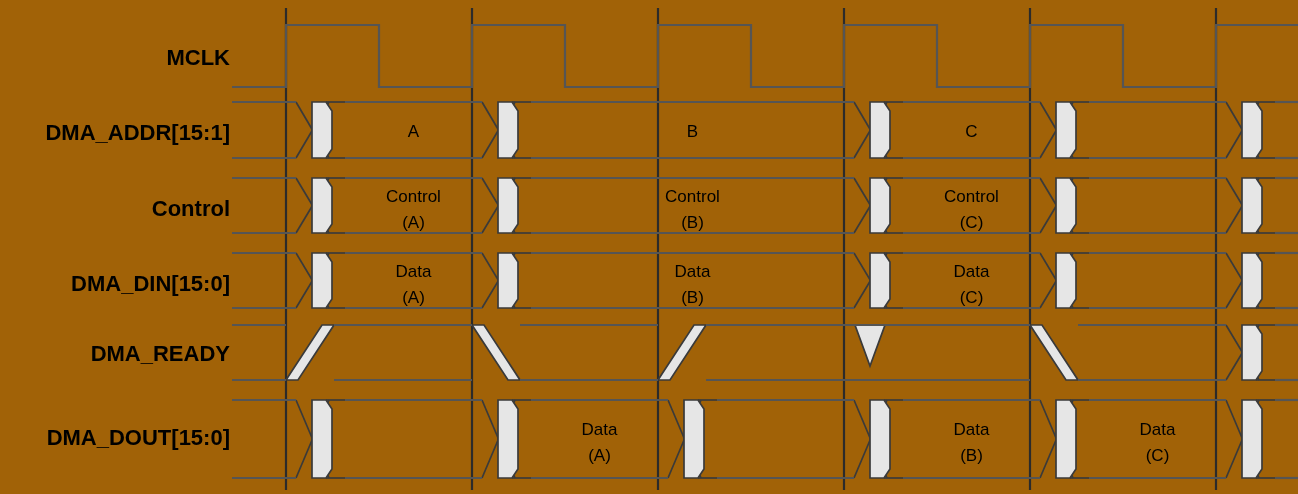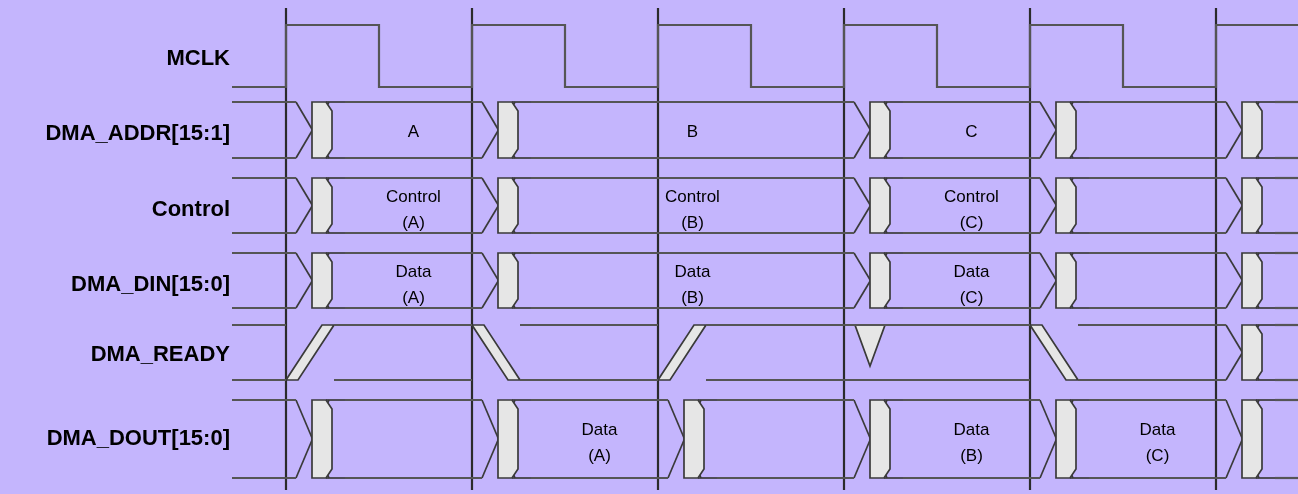--- a/index.html
+++ b/index.html
@@ -7,21 +7,21 @@
     padding: 0;
     background: #ffffff;
   }
   body {
     font-family: "Liberation Sans", sans-serif;
   }
   #diagram-root {
     position: relative;
     width: 1298px;
     height: 494px;
-    background: #c4b5fd;
+    background: #a16207;
     overflow: hidden;
   }
   #wave-svg {
     position: absolute;
     left: 0;
     top: 0;
     width: 1298px;
     height: 494px;
   }
   .sig-label {

